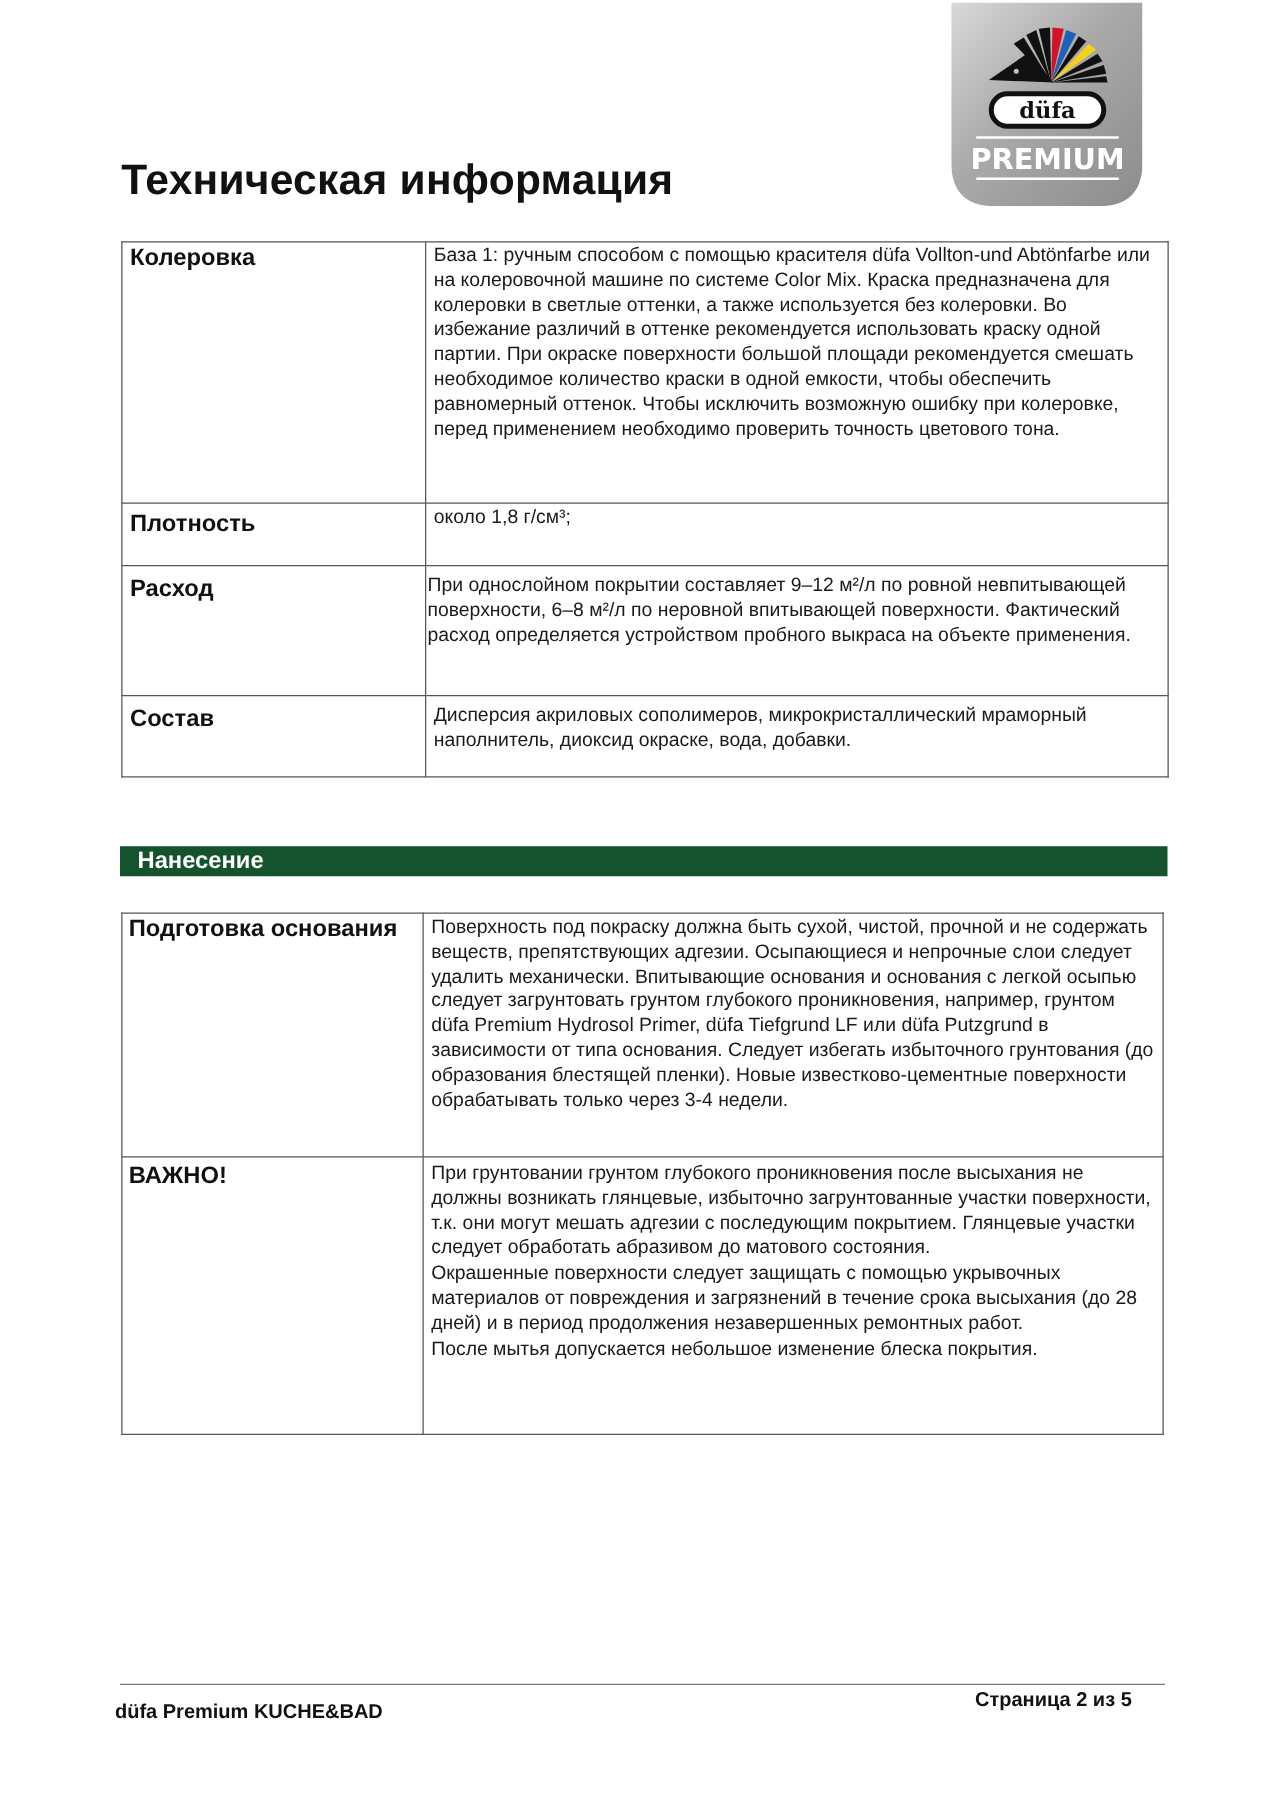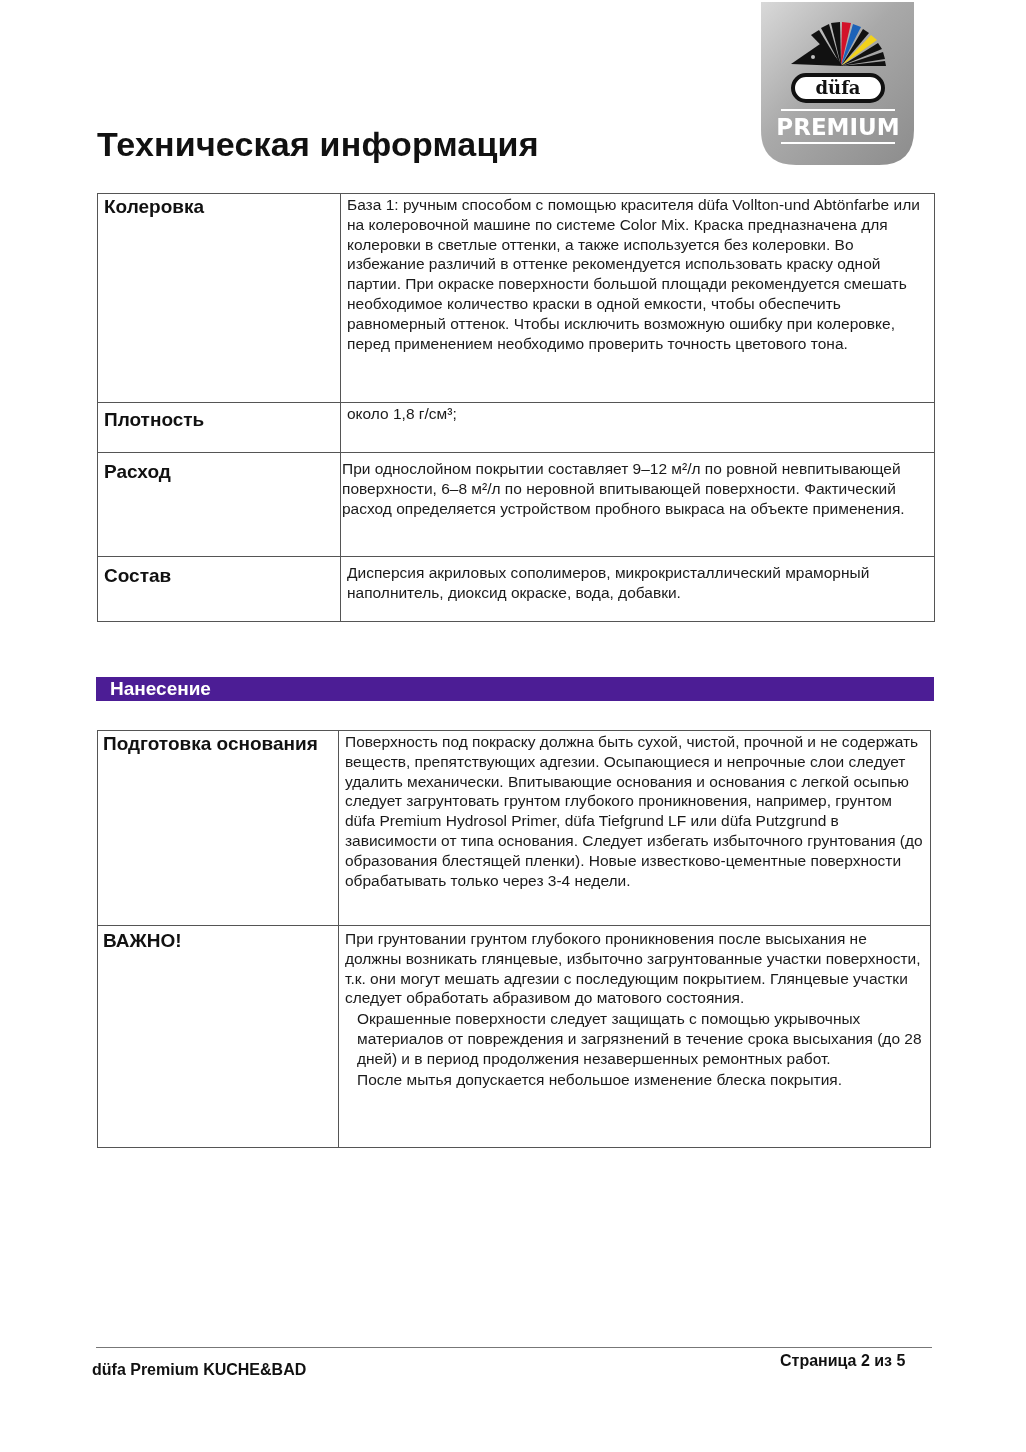--- a/index.html
+++ b/index.html
@@ -8,27 +8,27 @@
   .title { position: absolute; left: 97px; top: 102px; font-size: 34px; font-weight: bold; color: #111; letter-spacing: 0.2px; }
   .logo { position: absolute; left: 761px; top: 2px; width: 153px; height: 118px; }
   .tbl { position: absolute; border-collapse: collapse; font-size: 15.5px; line-height: 19.8px; }
   .tbl td { border: 1.5px solid #555; vertical-align: top; padding: 0; }
   .tbl td.lab { font-weight: bold; font-size: 19px; line-height: 22px; padding: 2px 6px; }
   .tbl td.val { padding: 1px 6px 4px 6px; color: #1a1a1a; }
   .t1 { left: 97px; top: 193px; width: 838px; }
   .t1 td.lab { width: 230px; }
   .t2 { left: 97px; top: 730px; width: 834px; padding-left: 15px; }
   .t2 td.lab { width: 233px; padding-left: 5px; padding-right: 2px; }
-  .sec { position: absolute; left: 96px; top: 677px; width: 838px; height: 24px; background: #4c1d95;
+  .sec { position: absolute; left: 96px; top: 677px; width: 838px; height: 24px; background: #14532d;
          color: #fff; font-weight: bold; font-size: 19px; line-height: 24px; padding-left: 14px; box-sizing: border-box; }
   .foot-line { position: absolute; left: 96px; top: 1347px; width: 836px; height: 0; border-top: 1.5px solid #777; }
   .foot-left { position: absolute; left: 92px; top: 1361px; font-weight: bold; font-size: 16px; }
   .foot-right { position: absolute; left: 780px; top: 1352px; font-weight: bold; font-size: 16px; }
   .para { margin: 0; }
-  .para + .para { margin-top: 1px; margin-left: 12px; }
+  .para + .para { margin-top: 1px; }
 </style>
 </head>
 <body>
 
 <h1 class="title">Техническая информация</h1>
 
 <div class="logo">
   <svg width="153" height="163" viewBox="0 0 153 163">
     <defs>
       <linearGradient id="silver" x1="0" y1="0" x2="1" y2="1">

